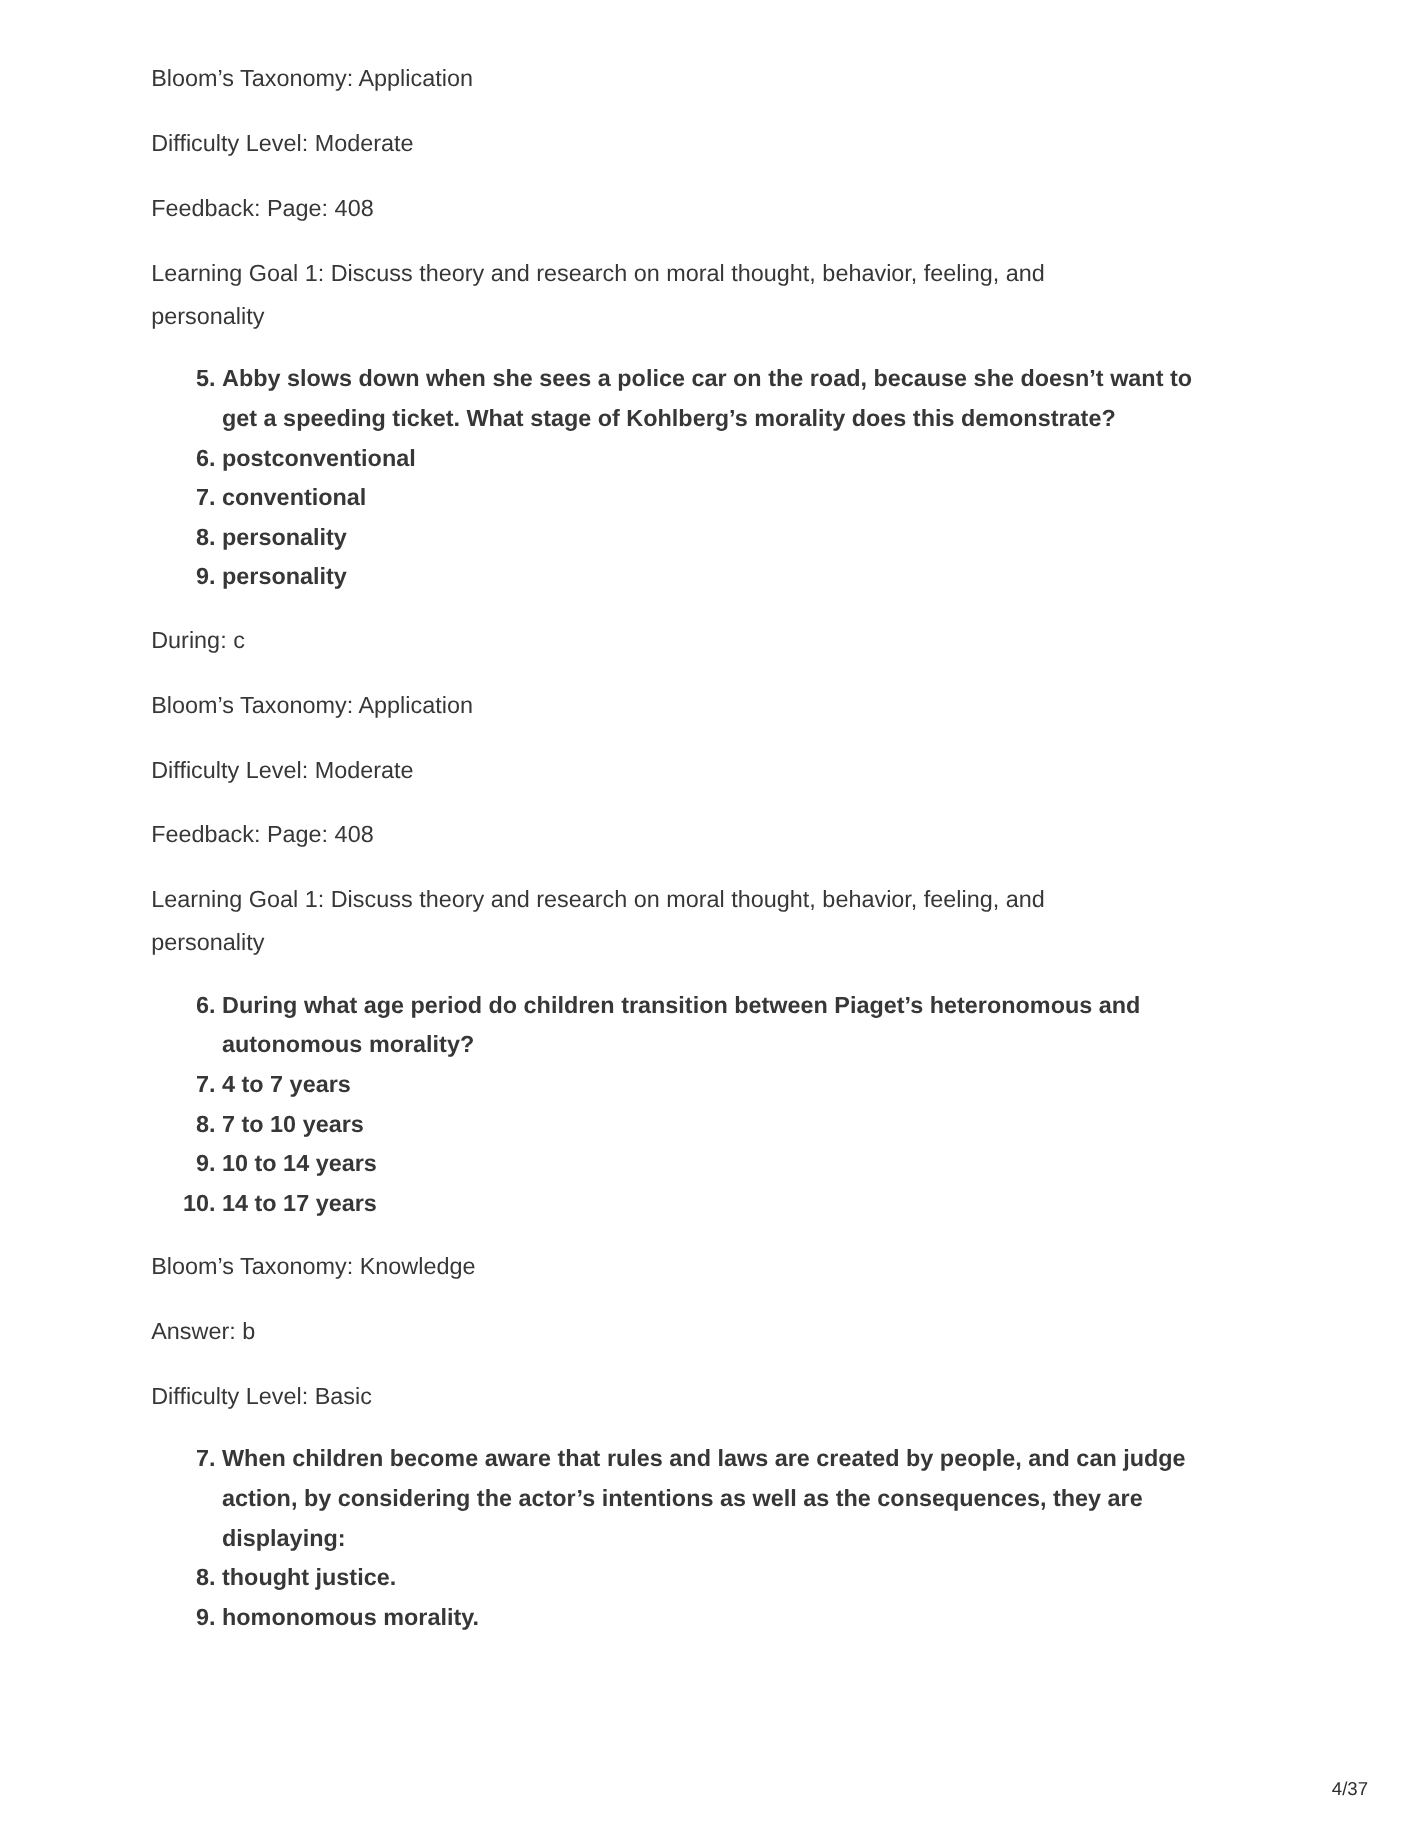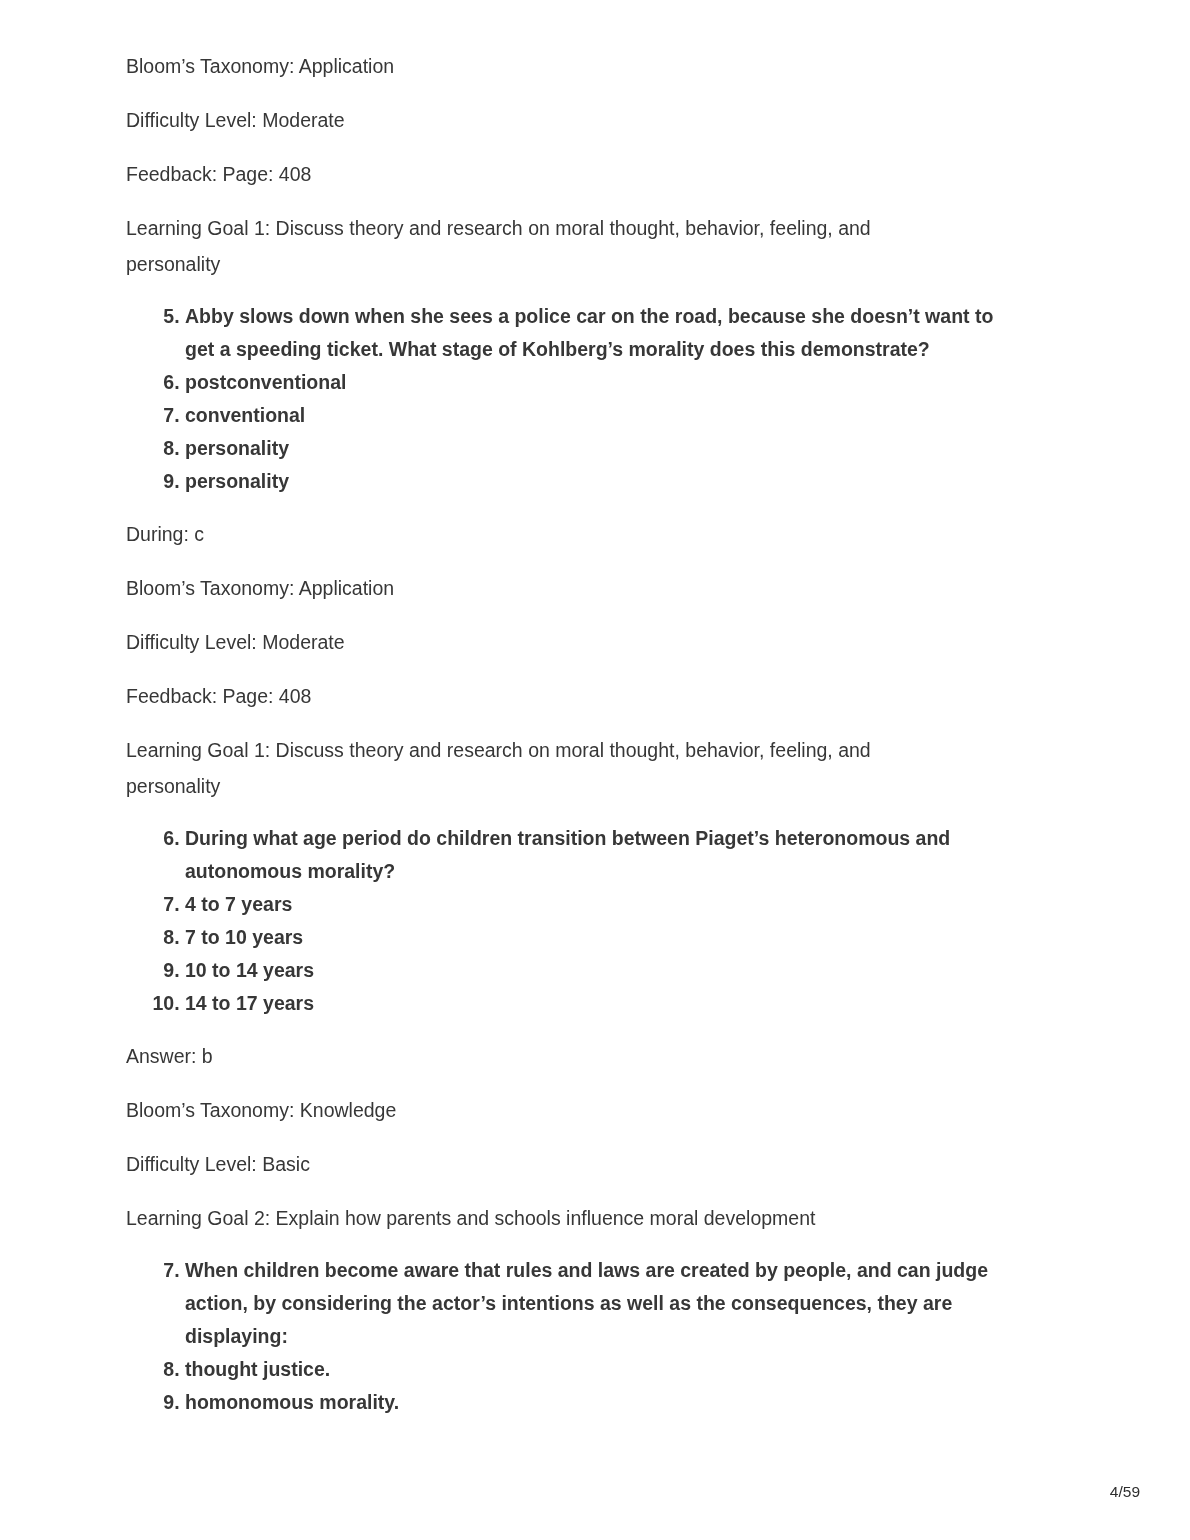--- a/index.html
+++ b/index.html
@@ -80,29 +80,28 @@
 
   <ol start="6">
     <li>During what age period do children transition between Piaget’s heteronomous and
 autonomous morality?</li>
     <li>4 to 7 years</li>
     <li>7 to 10 years</li>
     <li>10 to 14 years</li>
     <li>14 to 17 years</li>
   </ol>
 
+  <p>Bloom’s Taxonomy: Knowledge</p>
+
   <p>Answer: b</p>
-
-  <p>Bloom’s Taxonomy: Knowledge</p>
   <p>Difficulty Level: Basic</p>
-  <p>Learning Goal 2: Explain how parents and schools influence moral development</p>
 
   <ol start="7">
     <li>When children become aware that rules and laws are created by people, and can judge
 action, by considering the actor’s intentions as well as the consequences, they are
 displaying:</li>
     <li>thought justice.</li>
     <li>homonomous morality.</li>
   </ol>
 
-  <div class="page-number">4/59</div>
+  <div class="page-number">4/37</div>
 
 </div>
 
 </body></html>

